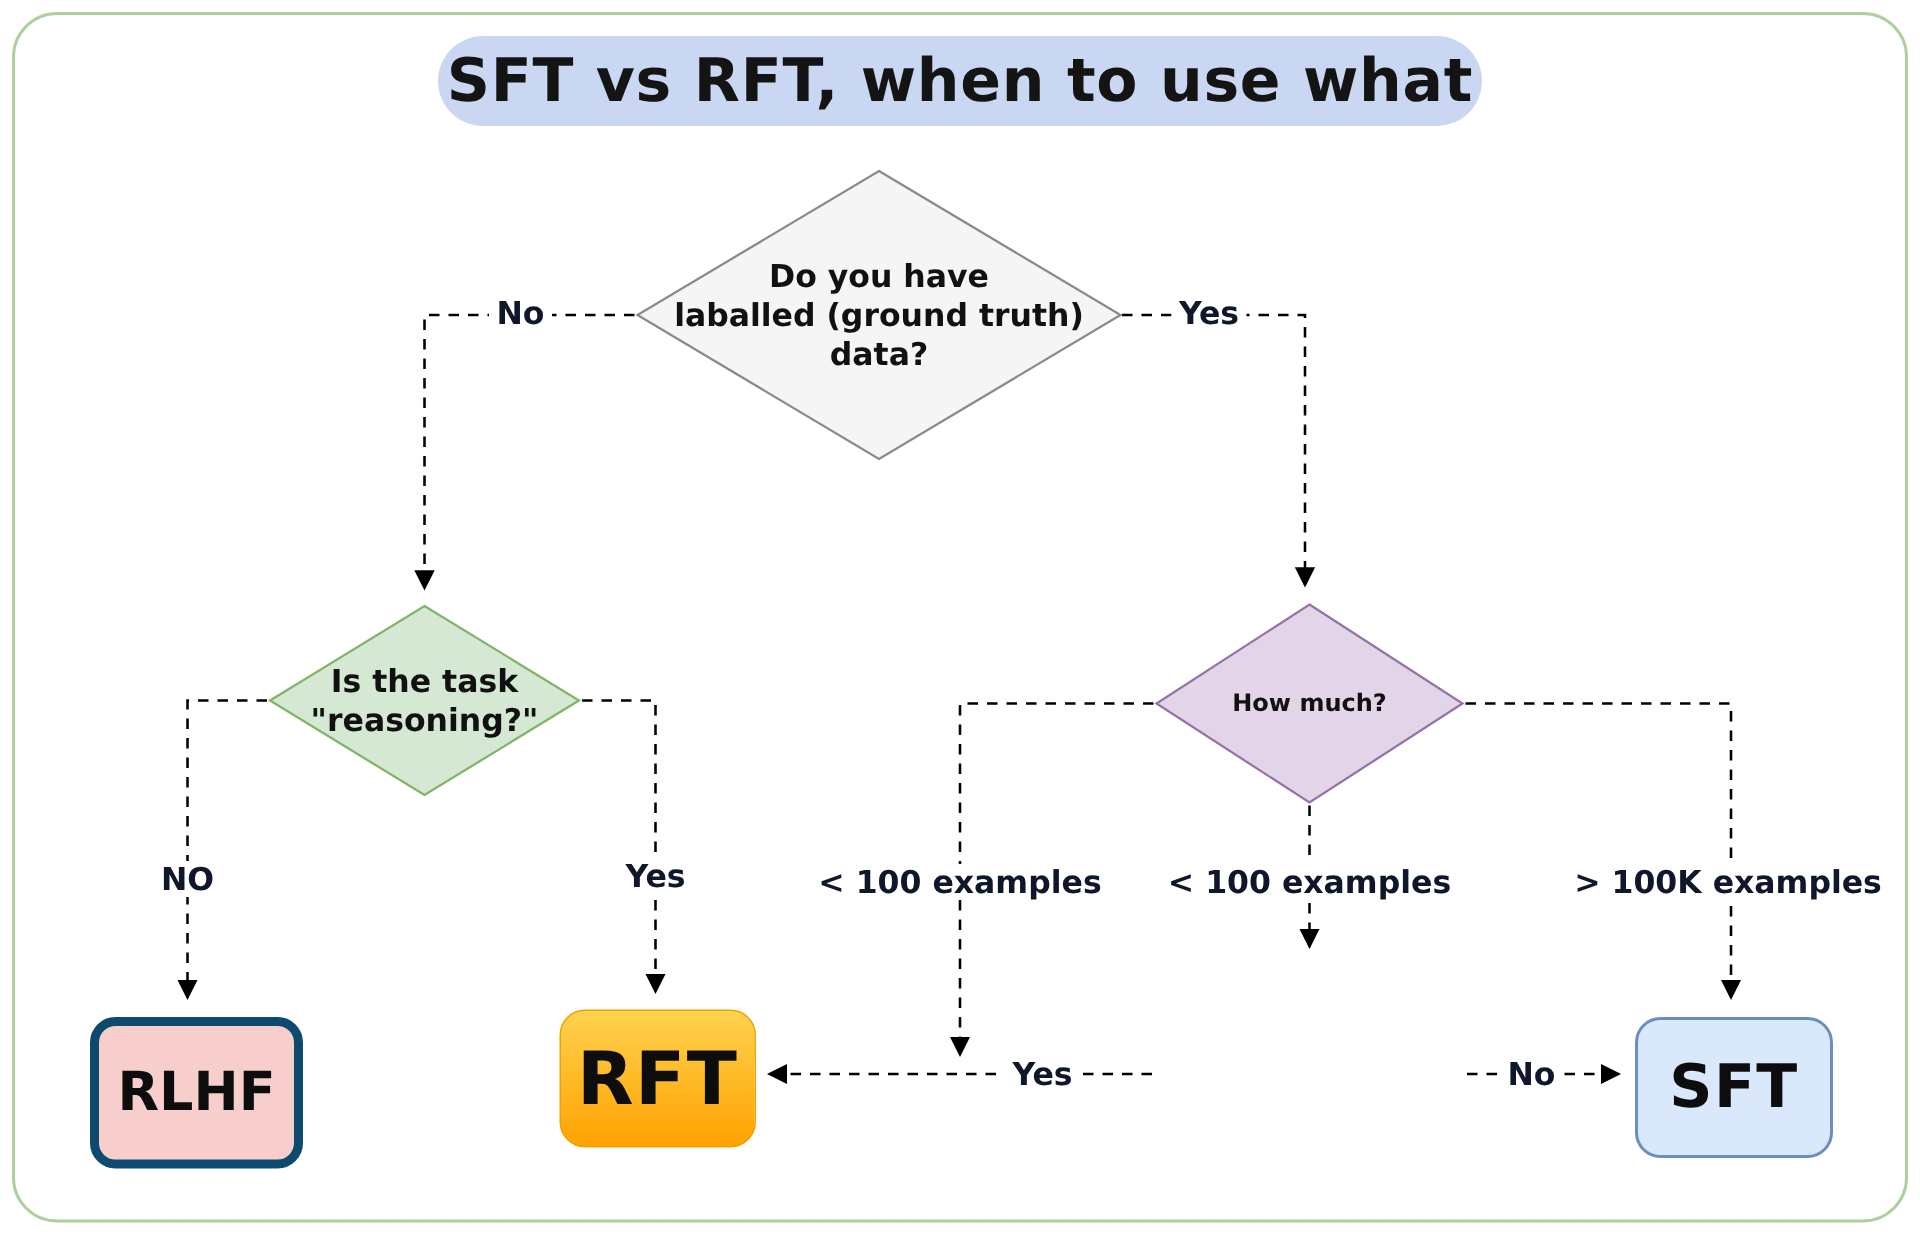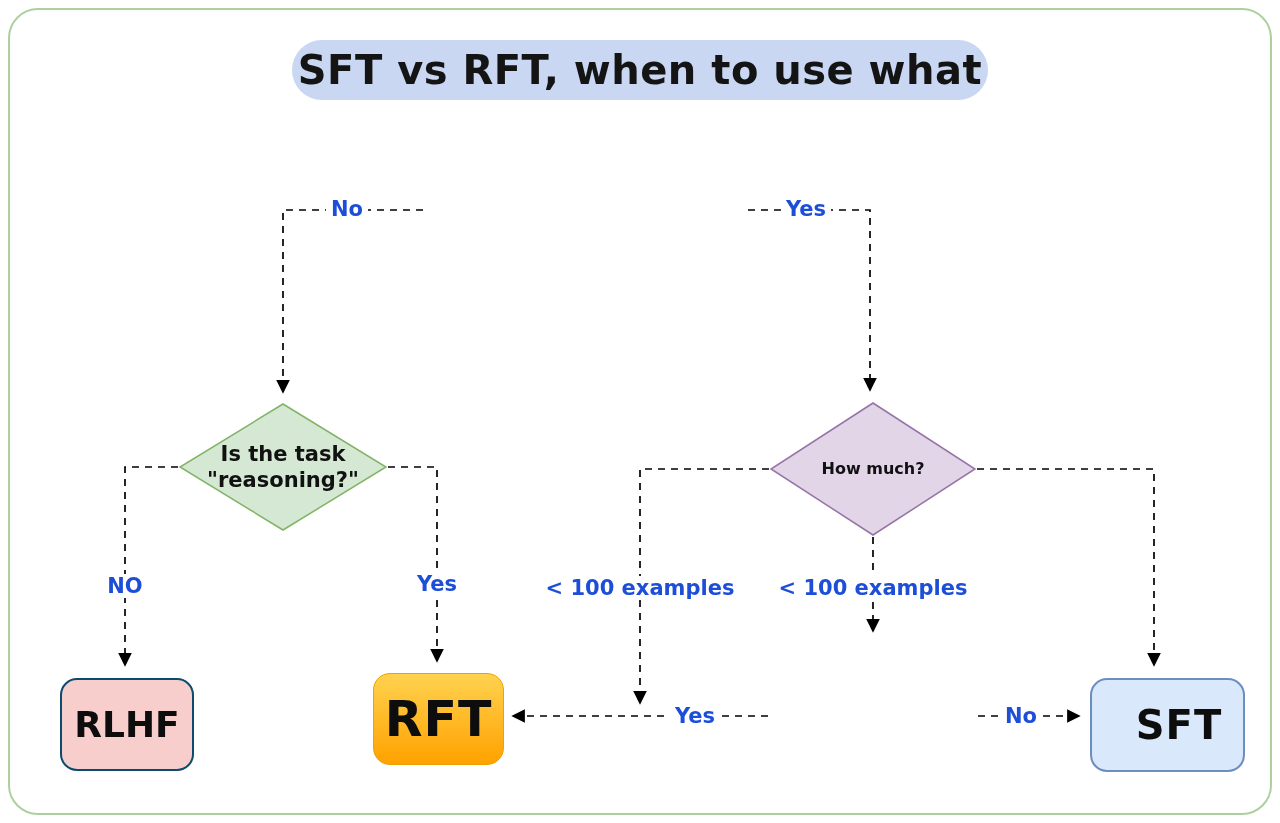--- a/index.html
+++ b/index.html
@@ -3,45 +3,45 @@
 <meta charset="utf-8">
 <style>
   html,body{margin:0;padding:0;background:#ffffff;}
   body{font-family:"DejaVu Sans","Liberation Sans",sans-serif;}
   .stage{position:relative;width:1280px;height:823px;background:#ffffff;overflow:hidden;}
   .frame{position:absolute;left:8px;top:8px;right:8px;bottom:8px;border:2px solid #aecfa0;border-radius:30px;}
   .title-pill{
     position:absolute;left:292px;top:24px;width:696px;height:60px;
     background:#c9d7f2;border-radius:30px;
     display:flex;align-items:center;justify-content:center;
-    font-size:40px;font-weight:700;color:#141414;letter-spacing:.5px;margin-top:16px;
+    font-size:40px;font-weight:700;color:#141414;letter-spacing:.5px;
   }
   .edges-svg{position:absolute;left:0;top:0;width:1280px;height:823px;}
   .node{position:absolute;}
   .node svg{position:absolute;left:0;top:0;display:block;}
   .node .lbl{
     position:absolute;left:0;top:0;width:100%;height:100%;
     display:flex;align-items:center;justify-content:center;text-align:center;
     font-weight:700;color:#111;white-space:pre-line;line-height:1.25;
   }
   .d-root .lbl{font-size:21px;}
   .d-verifiable .lbl{font-size:21px;}
   .d-howmuch .lbl{font-size:16px;}
   .d-cot .lbl{font-size:21px;}
   .box{
     position:absolute;display:flex;align-items:center;justify-content:center;
     border-radius:17px;font-weight:700;color:#0d0d0d;
   }
-  .box-rlhf{left:60px;top:678px;width:130px;height:89px;background:#f8cecc;border:2px solid #0c4a6e;font-size:36px;}
+  .box-rlhf{left:60px;top:678px;width:130px;height:89px;background:#f8cecc;border:6px solid #0c4a6e;font-size:36px;}
   .box-rft{left:373px;top:673px;width:129px;height:90px;background:linear-gradient(#ffd24f,#ffa200);border:1px solid #eda200;font-size:49px;letter-spacing:1px;}
-  .box-sft{left:1090px;top:678px;width:128px;height:90px;background:#dae8fc;border:2px solid #6c8ebf;font-size:40px;letter-spacing:1px;padding-left:23px;}
+  .box-sft{left:1090px;top:678px;width:128px;height:90px;background:#dae8fc;border:2px solid #6c8ebf;font-size:40px;letter-spacing:1px;}
   .edge-label{
     position:absolute;transform:translate(-50%,-50%);
     background:#ffffff;padding:0 5px;
-    font-size:21px;font-weight:700;color:#1d4ed8;white-space:nowrap;
+    font-size:21px;font-weight:700;color:#0f172a;white-space:nowrap;
   }
 </style>
 </head>
 <body>
 
 <div class="stage">
 
   <div class="frame"></div>
 
   <div class="title-pill">SFT vs RFT, when to use what</div>
@@ -58,20 +58,28 @@
       <path d="M178,467 H125 V665" marker-end="url(#arr)"></path>
       <path d="M388,467 H437 V661" marker-end="url(#arr)"></path>
       <path d="M769,469 H640 V703" marker-end="url(#arr)"></path>
       <path d="M873,537 V631" marker-end="url(#arr)"></path>
       <path d="M977,469 H1154 V665" marker-end="url(#arr)"></path>
       <path d="M768,716 H513" marker-end="url(#arr)"></path>
       <path d="M978,716 H1079" marker-end="url(#arr)"></path>
     </g>
   </svg>
 
+  <div class="node d-root" style="left:423px;top:112px;width:326px;height:196px;">
+    <svg width="326" height="196">
+      <polygon points="163,2 324,98 163,194 2,98" stroke-width="1.5" fill="#f5f5f5" stroke="#8a8a8a"></polygon>
+    </svg>
+    <div class="lbl">Do you have
+laballed (ground truth)
+data?</div>
+  </div>
 
   <div class="node d-verifiable" style="left:178px;top:402px;width:210px;height:130px;">
     <svg width="210" height="130">
       <polygon points="105,2 208,65 105,128 2,65" stroke-width="1.5" fill="#d5e8d4" stroke="#82b366"></polygon>
     </svg>
     <div class="lbl">Is the task
 "reasoning?"</div>
   </div>
 
   <div class="node d-howmuch" style="left:769px;top:401px;width:208px;height:136px;">
@@ -85,16 +93,17 @@
   <div class="box box-rlhf">RLHF</div>
   <div class="box box-rft">RFT</div>
   <div class="box box-sft">SFT</div>
 
   <span class="edge-label" style="left:347px;top:209px;">No</span>
   <span class="edge-label" style="left:806px;top:209px;">Yes</span>
   <span class="edge-label" style="left:125px;top:586px;">NO</span>
   <span class="edge-label" style="left:437px;top:584px;">Yes</span>
   <span class="edge-label" style="left:640px;top:588px;">&lt; 100 examples</span>
   <span class="edge-label" style="left:873px;top:588px;">&lt; 100 examples</span>
+  <span class="edge-label" style="left:1152px;top:588px;">&gt; 100K examples</span>
   <span class="edge-label" style="left:695px;top:716px;">Yes</span>
   <span class="edge-label" style="left:1021px;top:716px;">No</span>
 
 </div>
 
 </body></html>

